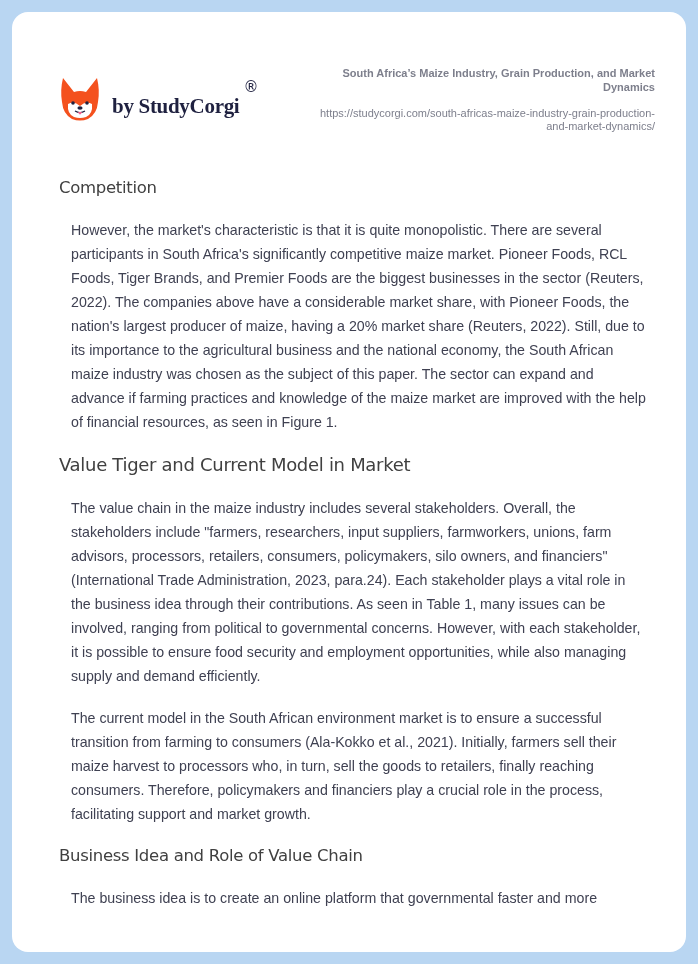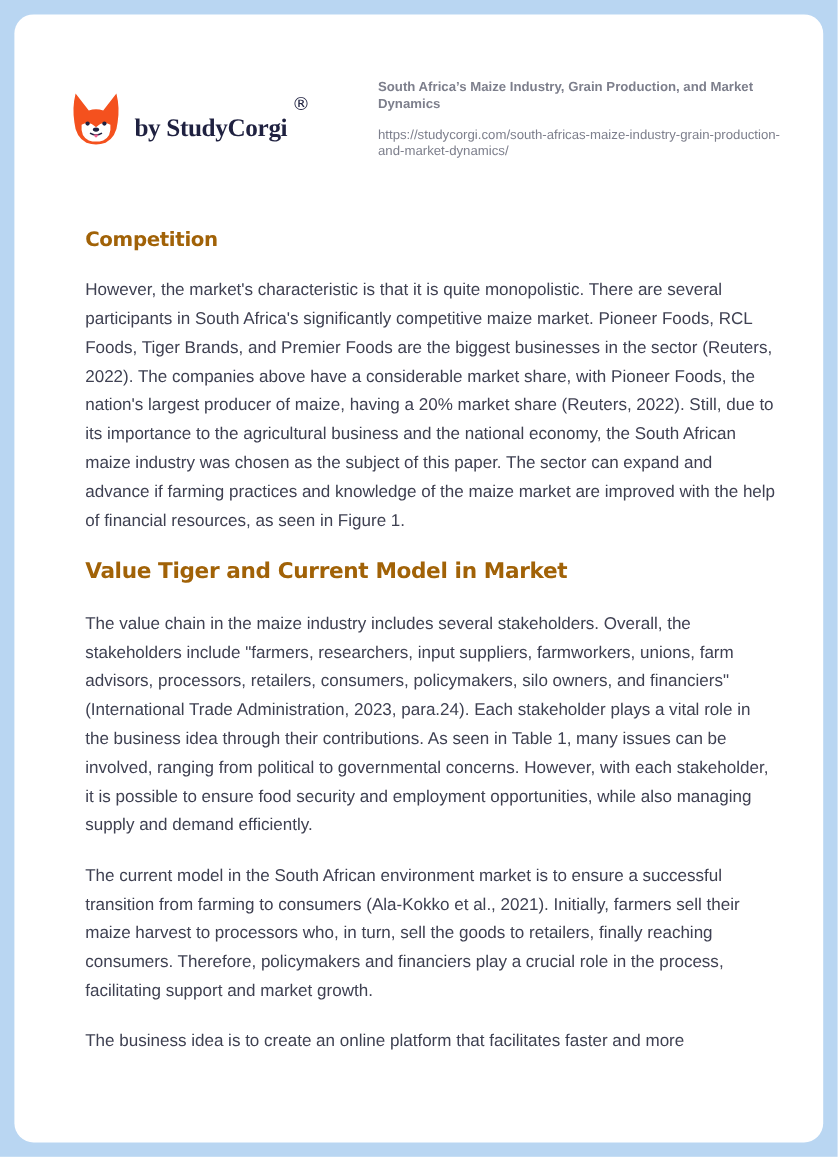--- a/index.html
+++ b/index.html
@@ -18,26 +18,26 @@
   .logo svg { display: block; }
   .logo-text {
     margin-left: 12px; margin-top: 14px;
     font-family: Liberation Serif, serif; font-weight: bold;
     font-size: 21px; color: #1f2140; letter-spacing: -0.3px;
   }
   .logo-reg {
     font-family: "DejaVu Sans", sans-serif; font-size: 15px; color: #1f2140;
     position: relative; top: -12px; margin-left: 4px;
   }
-  .meta { position: absolute; right: 31px; top: 54px; width: 340px; }
+  .meta { position: absolute; right: 31px; top: 54px; width: 340px; text-align: right; }
   .meta-title { font-weight: bold; font-size: 11px; line-height: 14px; color: #7d7f8c; }
   .meta-url { margin-top: 13px; font-size: 11px; line-height: 13px; color: #7d7f8c; }
 
   .content { position: absolute; left: 47px; top: 164px; width: 600px; }
-  h2, h3 { margin: 12px; color: #a16207; font-family: "DejaVu Sans", sans-serif; font-weight: bold; letter-spacing: -0.3px; }
+  h2, h3 { margin: 0; color: #404040; font-family: "DejaVu Sans", sans-serif; font-weight: normal; letter-spacing: -0.3px; }
   .h3 { font-size: 16.5px; line-height: 24px; }
   .h2 { font-size: 18px; line-height: 26px; }
   p {
     margin: 12px; font-size: 14.2px; line-height: 24px; color: #3f4152;
   }
 </style>
 </head>
 <body>
 
 <div class="card">
@@ -62,15 +62,16 @@
   </div>
 
   <div class="content">
     <h3 class="h3">Competition</h3>
     <p style="margin-top:18px;">However, the market's characteristic is that it is quite monopolistic. There are several participants in South Africa's significantly competitive maize market. Pioneer Foods, RCL Foods, Tiger Brands, and Premier Foods are the biggest businesses in the sector (Reuters, 2022). The companies above have a considerable market share, with Pioneer Foods, the nation's largest producer of maize, having a 20% market share (Reuters, 2022). Still, due to its importance to the agricultural business and the national economy, the South African maize industry was chosen as the subject of this paper. The sector can expand and advance if farming practices and knowledge of the maize market are improved with the help of financial resources, as seen in Figure 1.</p>
 
     <h2 class="h2" style="margin-top:18px;">Value Tiger and Current Model in Market</h2>
     <p style="margin-top:18px;">The value chain in the maize industry includes several stakeholders. Overall, the stakeholders include "farmers, researchers, input suppliers, farmworkers, unions, farm advisors, processors, retailers, consumers, policymakers, silo owners, and financiers" (International Trade Administration, 2023, para.24). Each stakeholder plays a vital role in the business idea through their contributions. As seen in Table 1, many issues can be involved, ranging from political to governmental concerns. However, with each stakeholder, it is possible to ensure food security and employment opportunities, while also managing supply and demand efficiently.</p>
     <p style="margin-top:18px;">The current model in the South African environment market is to ensure a successful transition from farming to consumers (Ala-Kokko et al., 2021). Initially, farmers sell their maize harvest to processors who, in turn, sell the goods to retailers, finally reaching consumers. Therefore, policymakers and financiers play a crucial role in the process, facilitating support and market growth.</p>
 
-    <p style="margin-top:18px;">The business idea is to create an online platform that facilitates faster and more</p>
+    <h3 class="h3" style="margin-top:18px;">Business Idea and Role of Value Chain</h3>
+    <p style="margin-top:18px;">The business idea is to create an online platform that governmental faster and more</p>
   </div>
 </div>
 
 </body></html>

